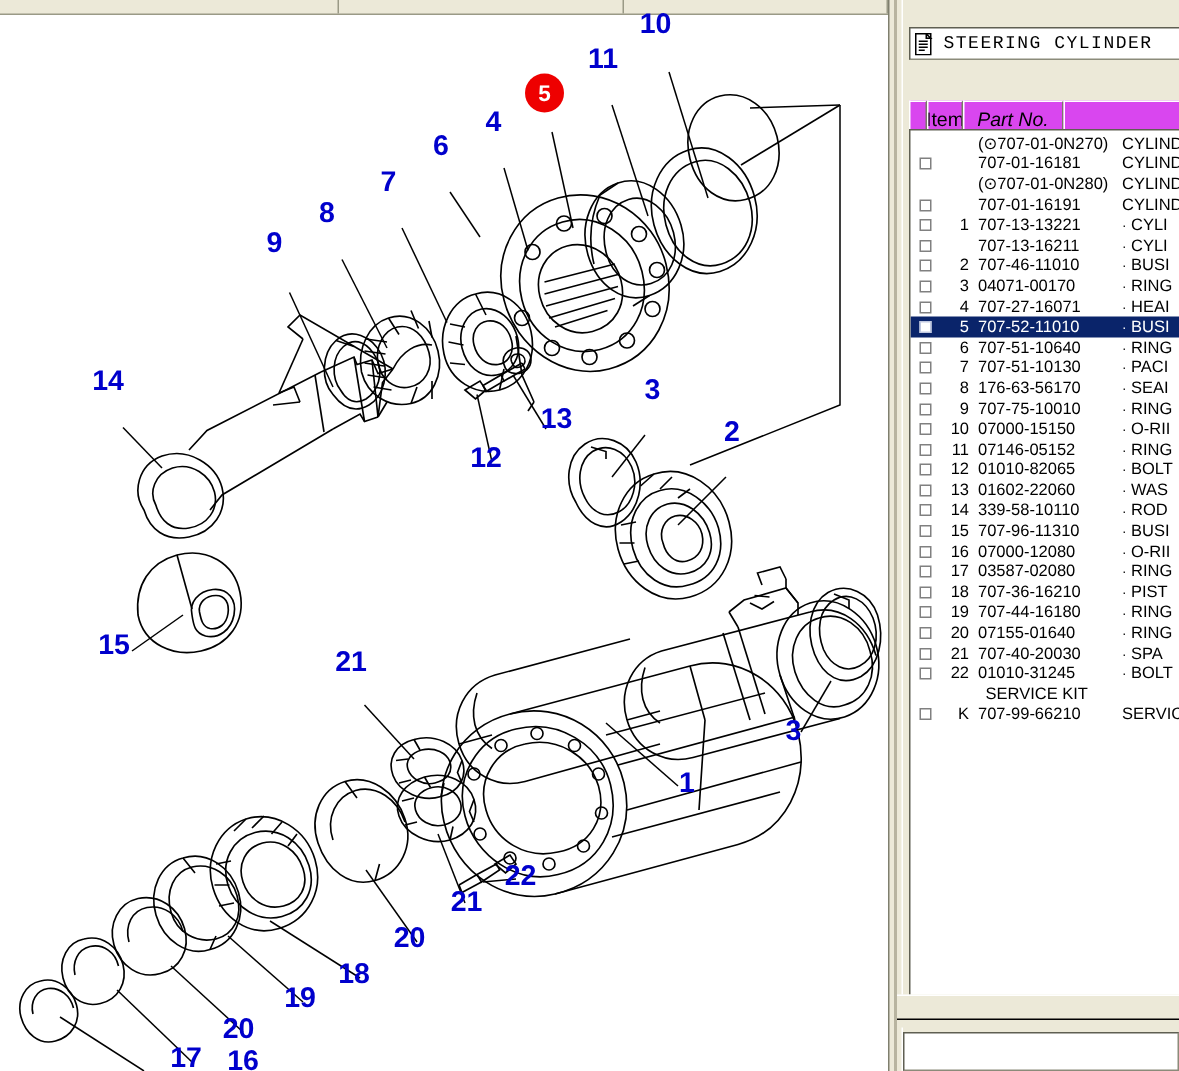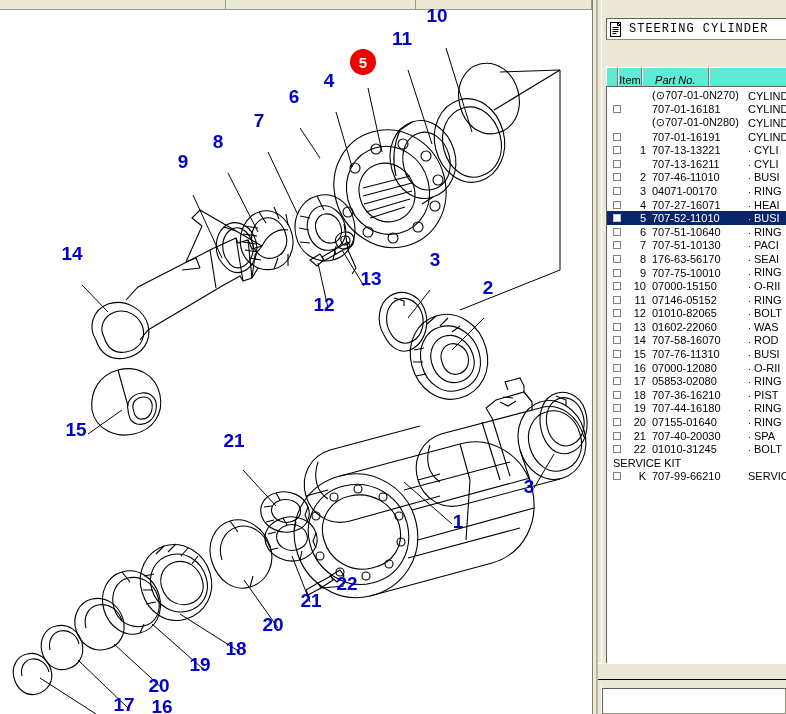--- a/index.html
+++ b/index.html
@@ -94,25 +94,25 @@
 
   
   #col-header {
     position: absolute;
     left: 4px; top: 57px;
     width: 186px; height: 17px;
     display: flex;
     box-sizing: border-box;
   }
   #col-header .hcell {
-    background: #5eead4;
+    background: #d946ef;
     border: 1px solid;
     border-color: #ffffff #7a7a68 #7a7a68 #ffffff;
     box-sizing: border-box;
-    font-size: 11px;
+    font-size: 13px;
     color: #000;
     display: flex;
     align-items: center;
     justify-content: center;
     height: 25px;
     overflow: hidden;
     white-space: nowrap;
   }
   .h-check { width: 17px; }
   .h-item  { width: 33px; }
@@ -149,21 +149,21 @@
   .cb {
     width: 8px; height: 8px;
     border: 1px solid #808080;
     background: #ffffff;
     box-sizing: border-box;
     display: block;
   }
   .row.sel .cb { border-color: #c0c8e0; }
   .bullet { margin-right: 3px; font-size: 9px; vertical-align: middle; }
   .row.kit-label .c-check { width: 6px; }
-  .kit-label .c-item { width: auto; text-align: left; padding-right: 0; }
+  .kit-label .c-item { width: auto; text-align: left; padding-right: 0; margin-left: 44px; }
 
   
   #h-splitter {
     position: absolute;
     left: 598px; top: 663px;
     width: 188px; height: 22px;
     background: #ece9d8;
     border-top: 1px solid #ffffff;
     box-sizing: border-box;
   }
@@ -667,45 +667,45 @@
             </div>
             <div class="c-item">13</div>
             <div class="c-part">01602-22060</div>
             <div class="c-desc"><span class="bullet">·</span>WAS</div>
           </div>
           <div class="row">
             <div class="c-check">
               <span class="cb"></span>
             </div>
             <div class="c-item">14</div>
-            <div class="c-part">707-58-16070</div>
+            <div class="c-part">339-58-10110</div>
             <div class="c-desc"><span class="bullet">·</span>ROD</div>
           </div>
           <div class="row">
             <div class="c-check">
               <span class="cb"></span>
             </div>
             <div class="c-item">15</div>
-            <div class="c-part">707-76-11310</div>
+            <div class="c-part">707-96-11310</div>
             <div class="c-desc"><span class="bullet">·</span>BUSI</div>
           </div>
           <div class="row">
             <div class="c-check">
               <span class="cb"></span>
             </div>
             <div class="c-item">16</div>
             <div class="c-part">07000-12080</div>
             <div class="c-desc"><span class="bullet">·</span>O-RII</div>
           </div>
           <div class="row">
             <div class="c-check">
               <span class="cb"></span>
             </div>
             <div class="c-item">17</div>
-            <div class="c-part">05853-02080</div>
+            <div class="c-part">03587-02080</div>
             <div class="c-desc"><span class="bullet">·</span>RING</div>
           </div>
           <div class="row">
             <div class="c-check">
               <span class="cb"></span>
             </div>
             <div class="c-item">18</div>
             <div class="c-part">707-36-16210</div>
             <div class="c-desc"><span class="bullet">·</span>PIST</div>
           </div>

